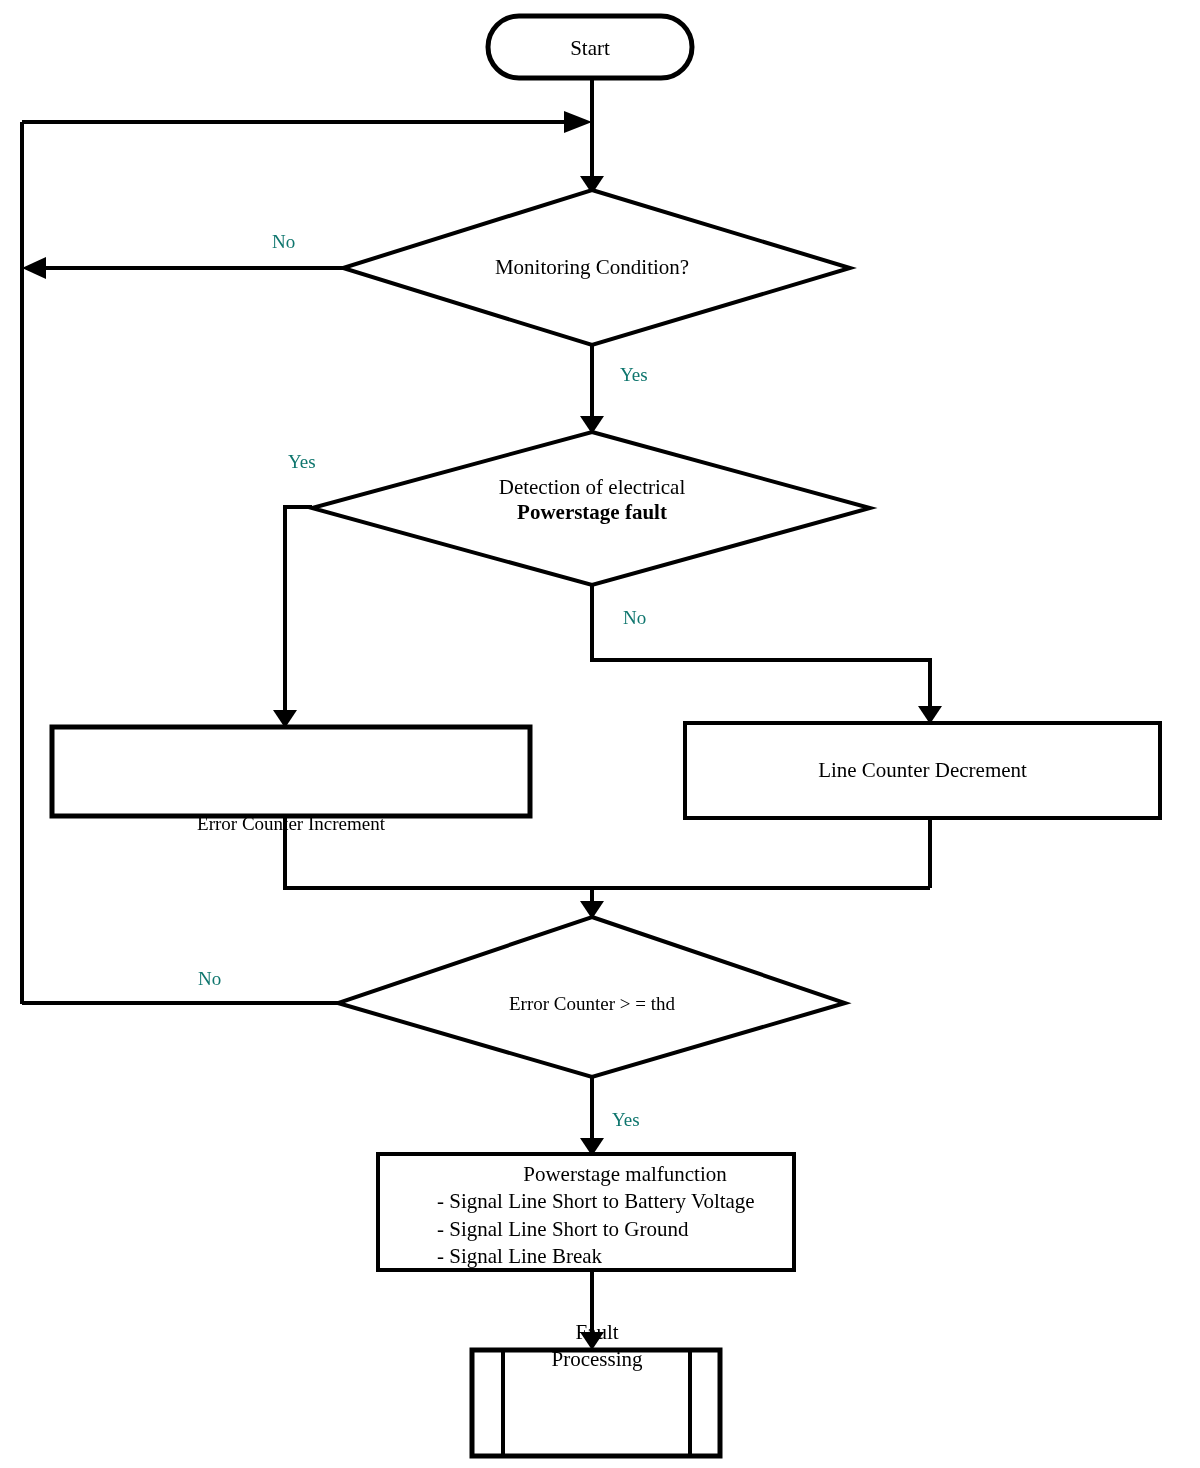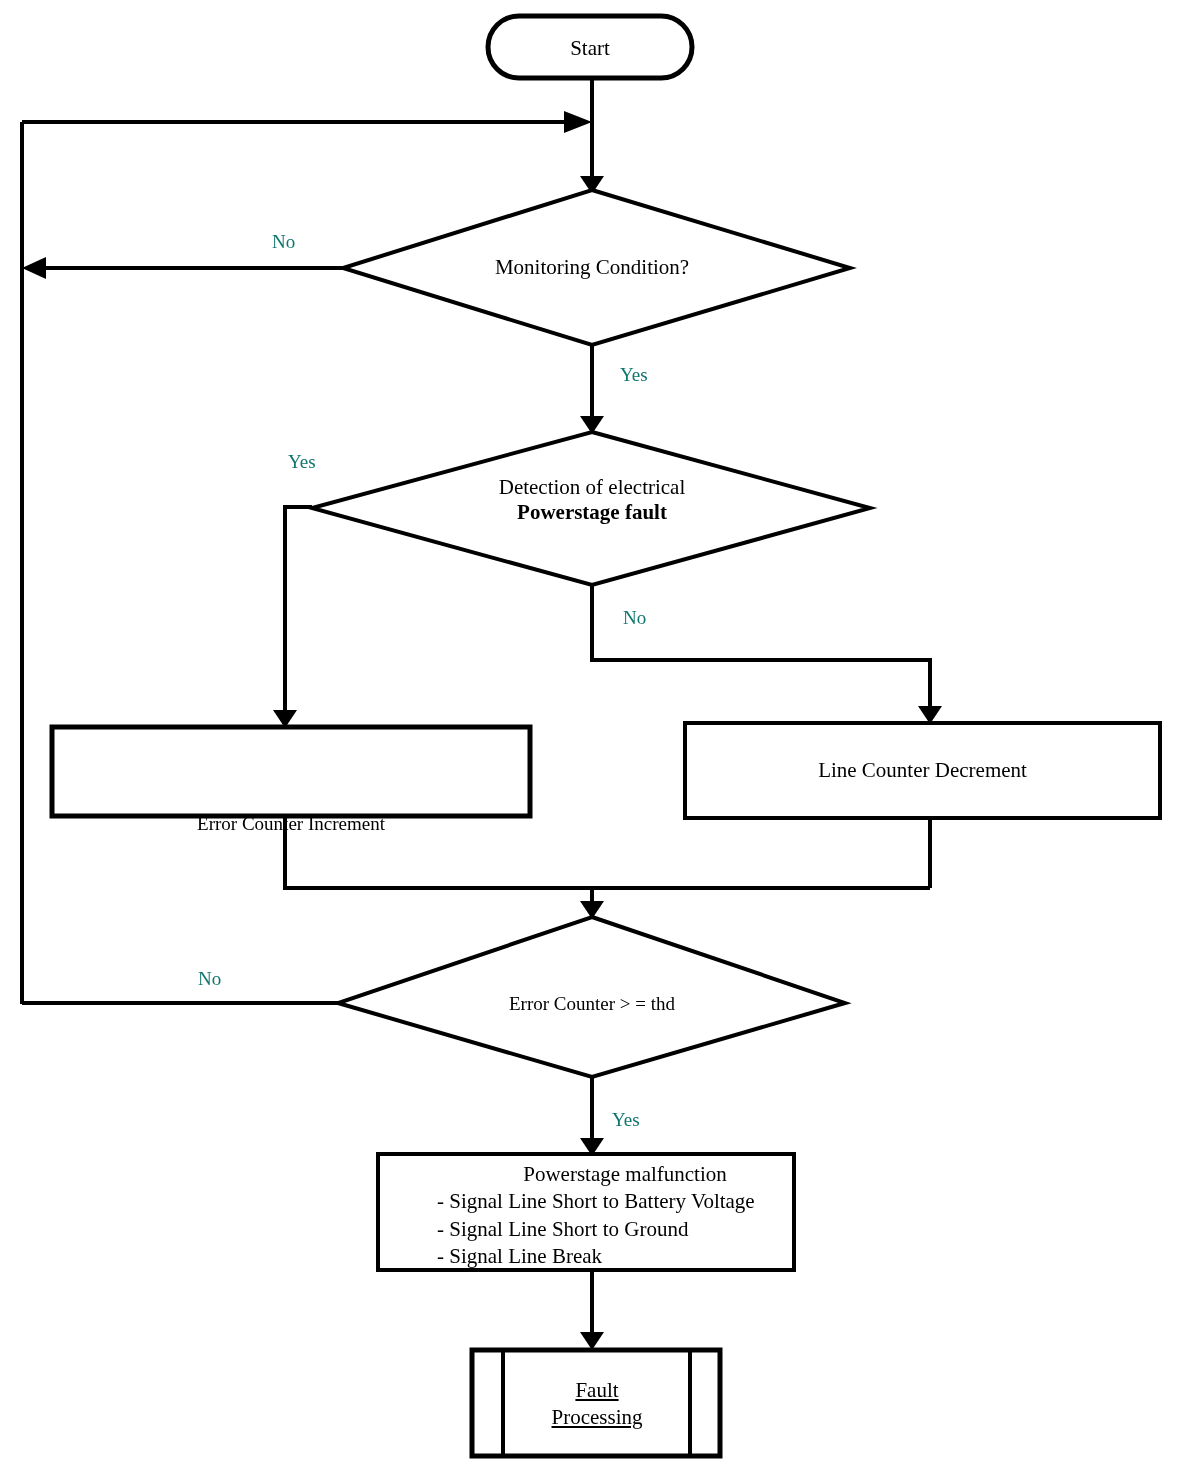--- a/index.html
+++ b/index.html
@@ -142,21 +142,21 @@
 
   <div class="shape-text node-label-lg" style="left:380px; top:1161px; width:412px;padding-left:39px;">
     <div class="list-title">Powerstage malfunction</div>
     <div class="list-block" style="padding-left:18px;">
       <div>- Signal Line Short to Battery Voltage</div>
       <div>- Signal Line Short to Ground</div>
       <div>- Signal Line Break</div>
     </div>
   </div>
 
-  <div class="shape-text node-label-lg" style="left:505px; top:1377px; width:184px; line-height:1.30;text-decoration:underline;">
+  <div class="shape-text node-label-lg" style="left:505px; top:1319px; width:184px; line-height:1.30;">
     <div>Fault</div>
     <div>Processing</div>
   </div>
 
   <div class="edge-label" style="left:272px; top:232px;">No</div>
 
   <div class="edge-label" style="left:620px; top:365px;">Yes</div>
 
   <div class="edge-label" style="left:288px; top:452px;">Yes</div>
 

